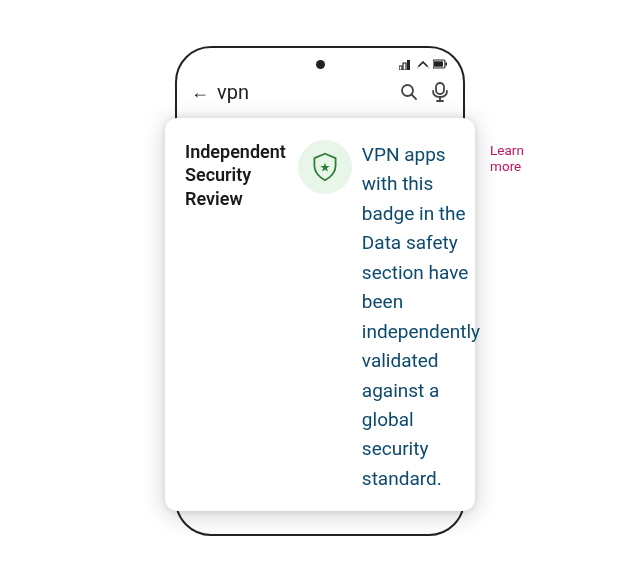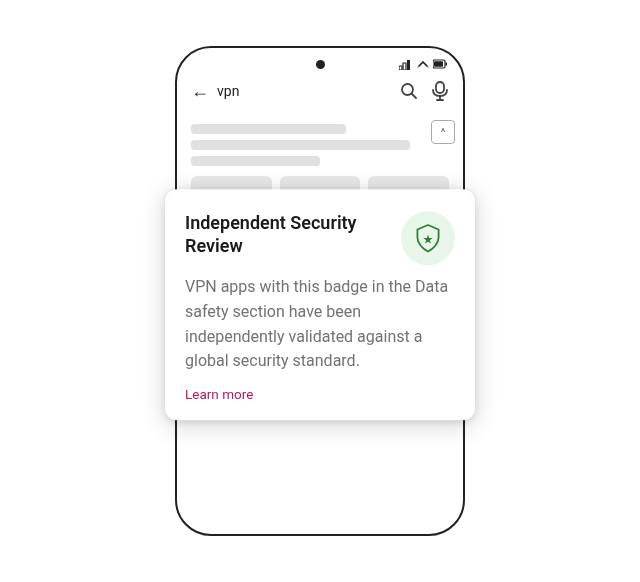--- a/index.html
+++ b/index.html
@@ -65,21 +65,21 @@
       flex-shrink: 0;
     }
 
     .back-arrow {
       font-size: 18px;
       color: #222;
       cursor: pointer;
     }
 
     .search-text {
-      font-size: 14px;
+      font-size: 20px;
       color: #222;
       flex: 1;
     }
 
     .search-icons {
       display: flex;
       gap: 12px;
       align-items: center;
     }
 
@@ -137,21 +137,21 @@
       width: 310px;
       background: #fff;
       border-radius: 12px;
       box-shadow: 0 4px 24px rgba(0,0,0,0.18), 0 1px 6px rgba(0,0,0,0.10);
       padding: 22px 20px 18px 20px;
       top: 50%;
       left: 50%;
       transform: translate(-50%, -44%);
       z-index: 10;
       display: flex;
-      flex-direction: column;
+      flex-direction: row;
       gap: 10px;
     }
 
     .popup-header {
       display: flex;
       align-items: flex-start;
       justify-content: space-between;
       gap: 12px;
     }
 
@@ -174,22 +174,22 @@
       justify-content: center;
       flex-shrink: 0;
     }
 
     .shield-svg {
       width: 30px;
       height: 30px;
     }
 
     .popup-body {
-      font-size: 16px;
-      color: #737373;
+      font-size: 19px;
+      color: #0c4a6e;
       line-height: 1.55;
     }
 
     .learn-more-link {
       font-size: 13.5px;
       color: #be185d;
       text-decoration: none;
       cursor: pointer;
       display: inline-block;
       margin-top: 2px;

